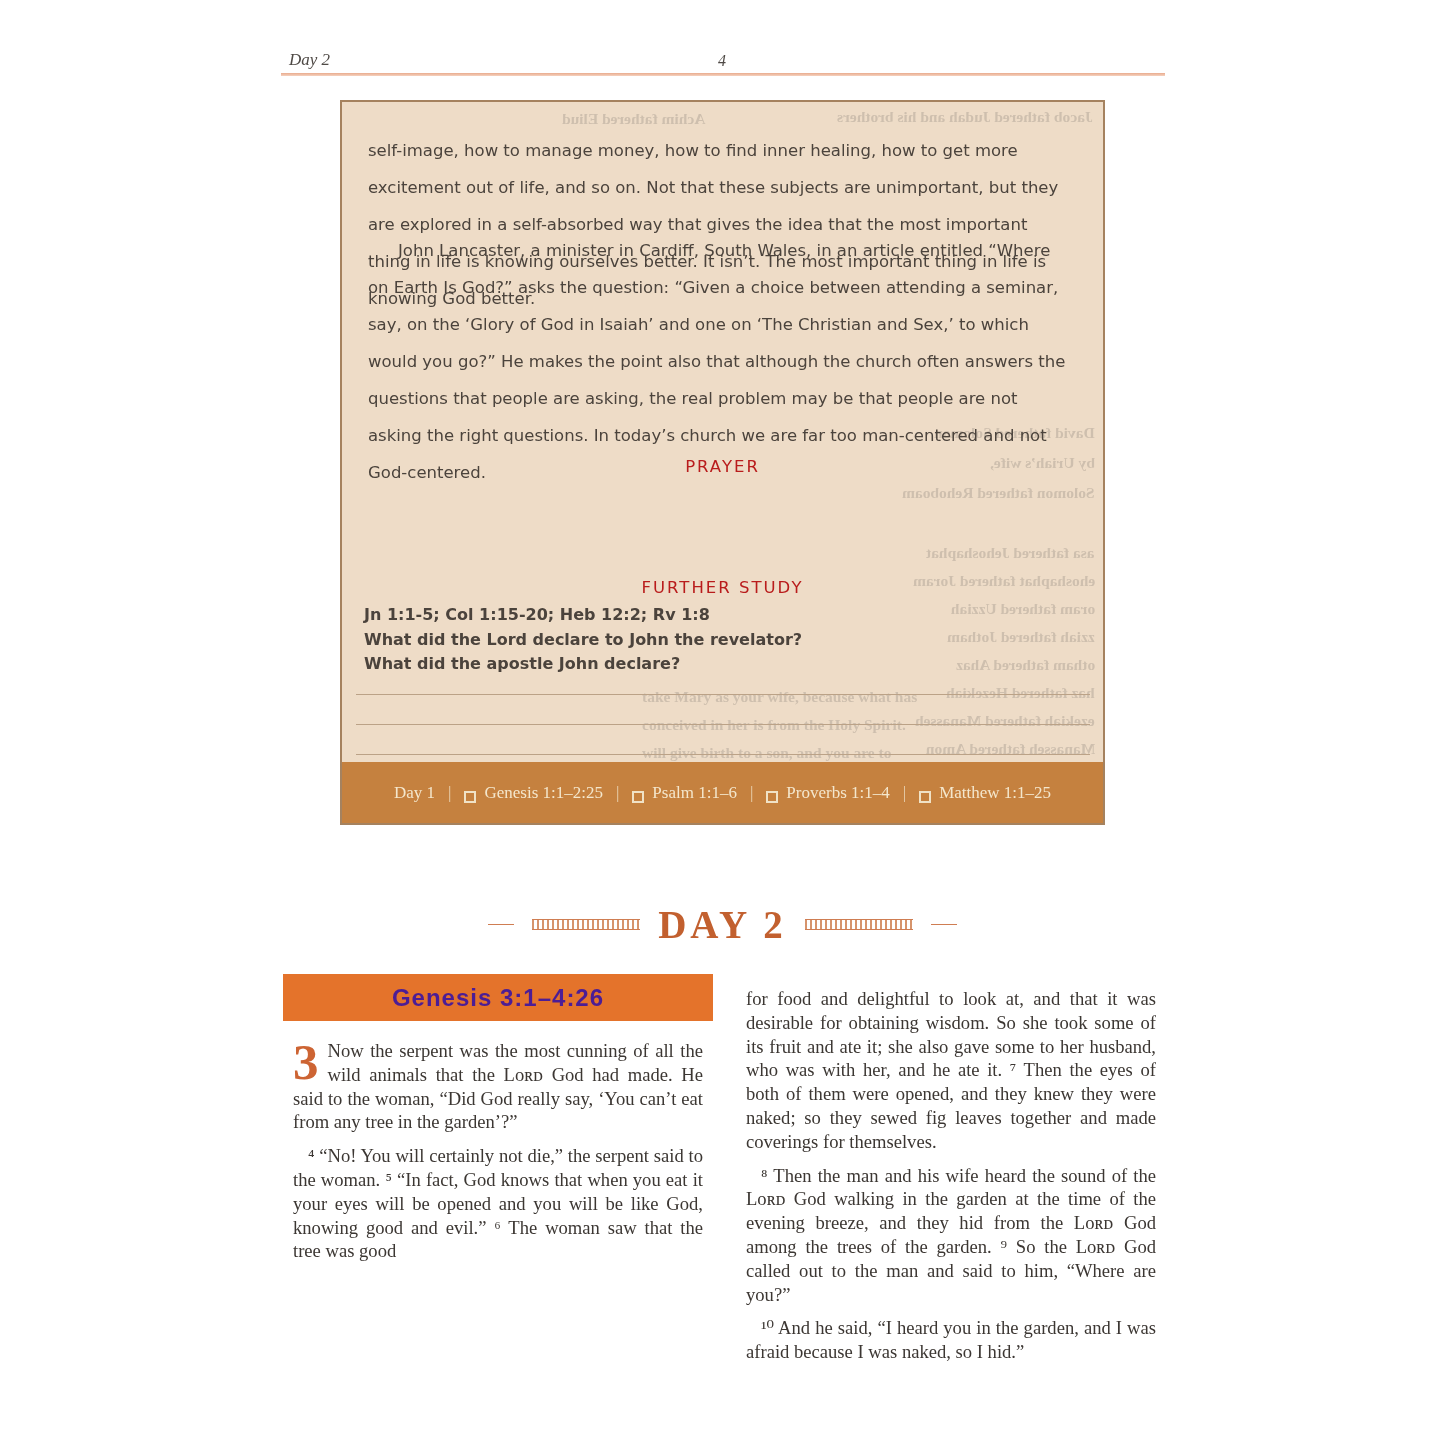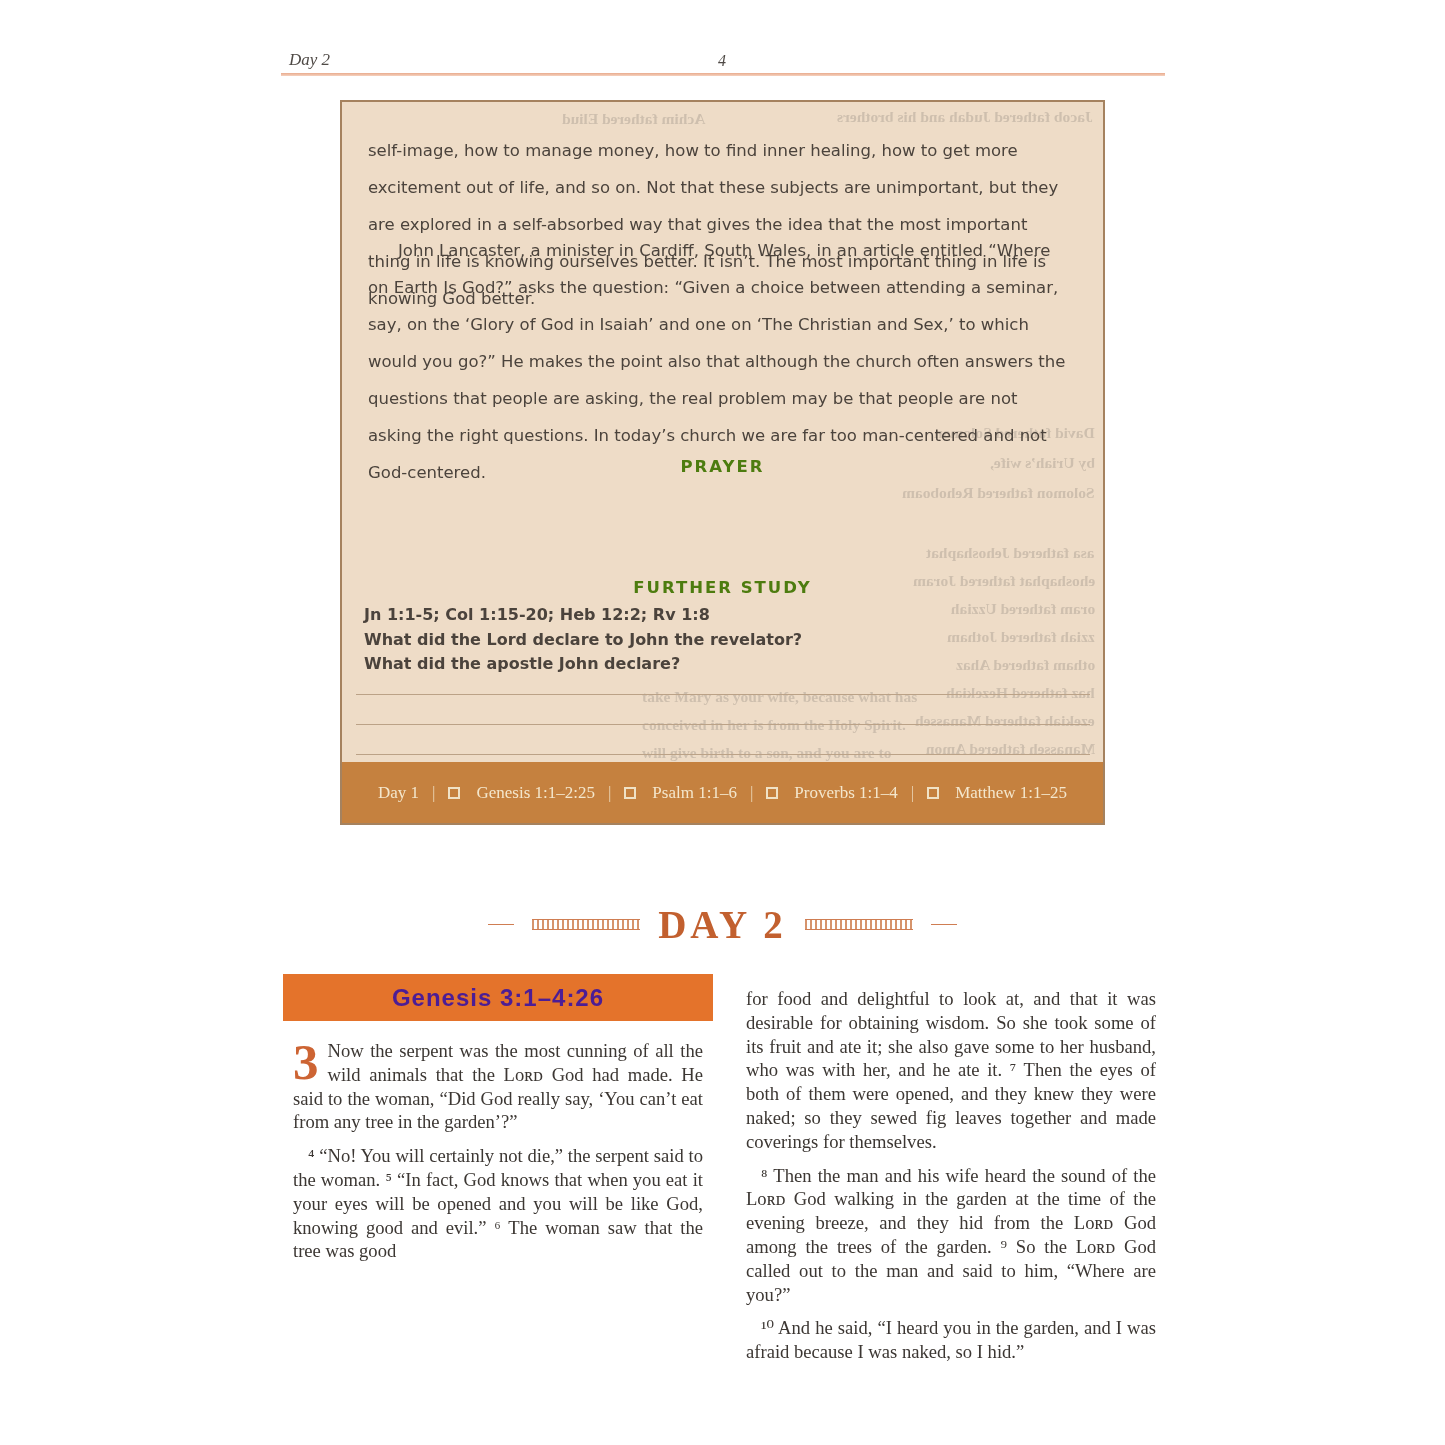--- a/index.html
+++ b/index.html
@@ -13,21 +13,21 @@
                background:linear-gradient(180deg,#e9ab8e 0%,#f5d2bf 100%);}
 
   
   .devotional-box{position:absolute;left:340px;top:100px;width:765px;height:725px;
                   background:#eedcc7;border:2px solid #a5825f;box-sizing:border-box;overflow:hidden;}
   .box-p{position:absolute;left:22px;width:702px;margin:4px;font-size:16.5px;line-height:37px;color:#4b433c;text-align:left;}
   .p1{top:26px;}
   .p2{top:126px;text-indent:30px;}
   .p3{top:267px;text-indent:30px;}
   .box-heading{position:absolute;left:0;width:100%;margin:0;text-align:center;
-               font-weight:bold;font-size:16.5px;letter-spacing:2px;color:#4d7c0f;}
+               font-weight:normal;font-size:16.5px;letter-spacing:2px;color:#b91c1c;}
   .prayer-h{top:355px;}
   .prayer-text{position:absolute;left:22px;top:381px;width:708px;margin:0;
                font-style:italic;font-size:16.5px;line-height:28px;color:#4b433c;}
   .study-h{top:476px;}
   .refs{position:absolute;left:22px;top:503px;margin:0;font-weight:bold;font-size:16px;color:#4b433c;}
   .q{position:absolute;left:22px;margin:0;font-weight:bold;font-size:16px;color:#4b433c;}
   .q1{top:528px;}
   .q2{top:552px;}
   .answer-rule{position:absolute;left:14px;width:734px;height:0;border-top:1px solid #bba287;}
   .ar1{top:592px;} .ar2{top:622px;} .ar3{top:652px;}
@@ -35,21 +35,21 @@
   
   .bleed{position:absolute;margin:0;white-space:nowrap;font-size:15.5px;color:#a3988c;opacity:.42;pointer-events:none;}
   .mir{transform:scaleX(-1);}
   .bleed-serif{font-family:"Liberation Serif",serif;font-weight:bold;}
 
   
   .plan-bar{position:absolute;left:0;right:0;bottom:0;height:61px;background:#c5813f;
             display:flex;align-items:center;justify-content:center;gap:13px;
             font-family:"Liberation Serif",serif;font-size:17px;color:#f4e7cd;}
   .plan-sep{color:#eedec2;opacity:.85;}
-  .plan-item{display:flex;align-items:center;gap:16px;}
+  .plan-item{display:flex;align-items:flex-end;gap:8px;}
   .cb{display:inline-block;width:12px;height:12px;border:2px solid #f0e2c6;box-sizing:border-box;background:transparent;}
 
   
   .day-heading-row{position:absolute;left:0;top:896px;width:100%;height:56px;
                    display:flex;align-items:center;justify-content:center;gap:18px;}
   .thinline{width:26px;height:1px;background:#cf7d52;}
   .track{width:108px;height:9px;border-top:1px solid #cf7d52;border-bottom:1px solid #cf7d52;
          background:repeating-linear-gradient(90deg,#d6946c 0 2px,transparent 2px 5px);}
   .day-title{font-family:"Liberation Serif",serif;font-weight:bold;font-size:39px;
              letter-spacing:4px;color:#c2602f;}

